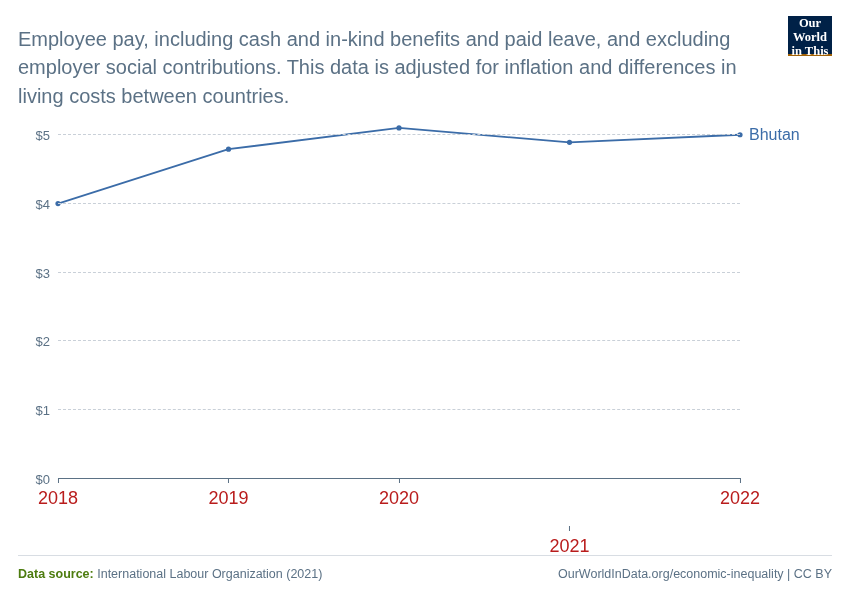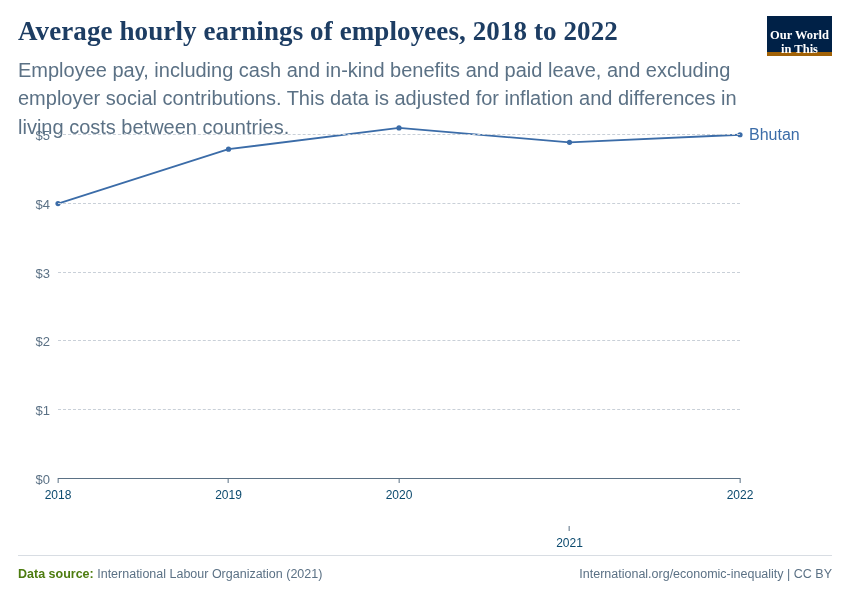--- a/index.html
+++ b/index.html
@@ -35,32 +35,32 @@
     font-size: 20px;
     line-height: 1.42;
     color: #5b7185;
     max-width: 740px;
     font-weight: 400;
   }
   .logo {
     position: absolute;
     top: 16px;
     right: 18px;
-    width: 65px;
+    width: 44px;
     height: 40px;
     background: #002147;
     color: #ffffff;
     font-family: "Liberation Serif", serif;
     font-weight: 700;
     font-size: 12.5px;
     line-height: 1.12;
     text-align: center;
-    padding-top: 12px;
+    padding-top: 0;
     box-sizing: border-box;
-    border-bottom: 4px solid #a16207;
+    border-bottom: 2px solid #a16207;
   }
   .logo span { display: block; }
 
   
   .chart-wrap {
     position: absolute;
     left: 18px;
     top: 96px;
     width: 814px;
     height: 440px;
@@ -96,22 +96,22 @@
     left: 0;
     right: 0;
     top: 100%;
     height: 40px;
   }
   .xtick {
     position: absolute;
     top: 0;
     transform: translateX(-50%);
     text-align: center;
-    font-size: 12px;
-    color: #0c4a6e;
+    font-size: 18px;
+    color: #b91c1c;
   }
   .xtick .tickmark {
     display: block;
     width: 1px;
     height: 5px;
     background: #5b7185;
     margin: 0 auto 5px auto;
   }
   svg.series-svg {
     position: absolute;
@@ -147,21 +147,20 @@
   }
   .footer b { color: #4d7c0f; font-weight: 700; }
   .footer-right { text-align: right; white-space: nowrap; }
   .footer-note { line-height: 1.55; }
 </style>
 </head>
 <body>
 
 <div class="page">
 
-  <h1 class="title">Average hourly earnings of employees, 2018 to 2022</h1>
   <div class="subtitle">Employee pay, including cash and in-kind benefits and paid leave, and excluding employer social contributions. This data is adjusted for inflation and differences in living costs between countries.</div>
 
   <div class="logo">
     <span>Our World</span>
     <span>in This</span>
   </div>
 
   <div class="chart-wrap">
     <div class="plot" id="plot">
       <svg class="series-svg" id="series-svg" preserveAspectRatio="none">
@@ -200,16 +199,16 @@
         <div class="series-label" style="left: 691px; top: 24.7626px;">Bhutan</div>
       </div>
   </div>
 
   <div class="footer">
     <div class="footer-row">
       <div>
         <b>Data source:</b>
         <span>International Labour Organization (2021)</span>
       </div>
-      <div class="footer-right">International.org/economic-inequality | CC BY</div>
+      <div class="footer-right">OurWorldInData.org/economic-inequality | CC BY</div>
     </div>
   </div>
 </div>
 
 </body></html>

